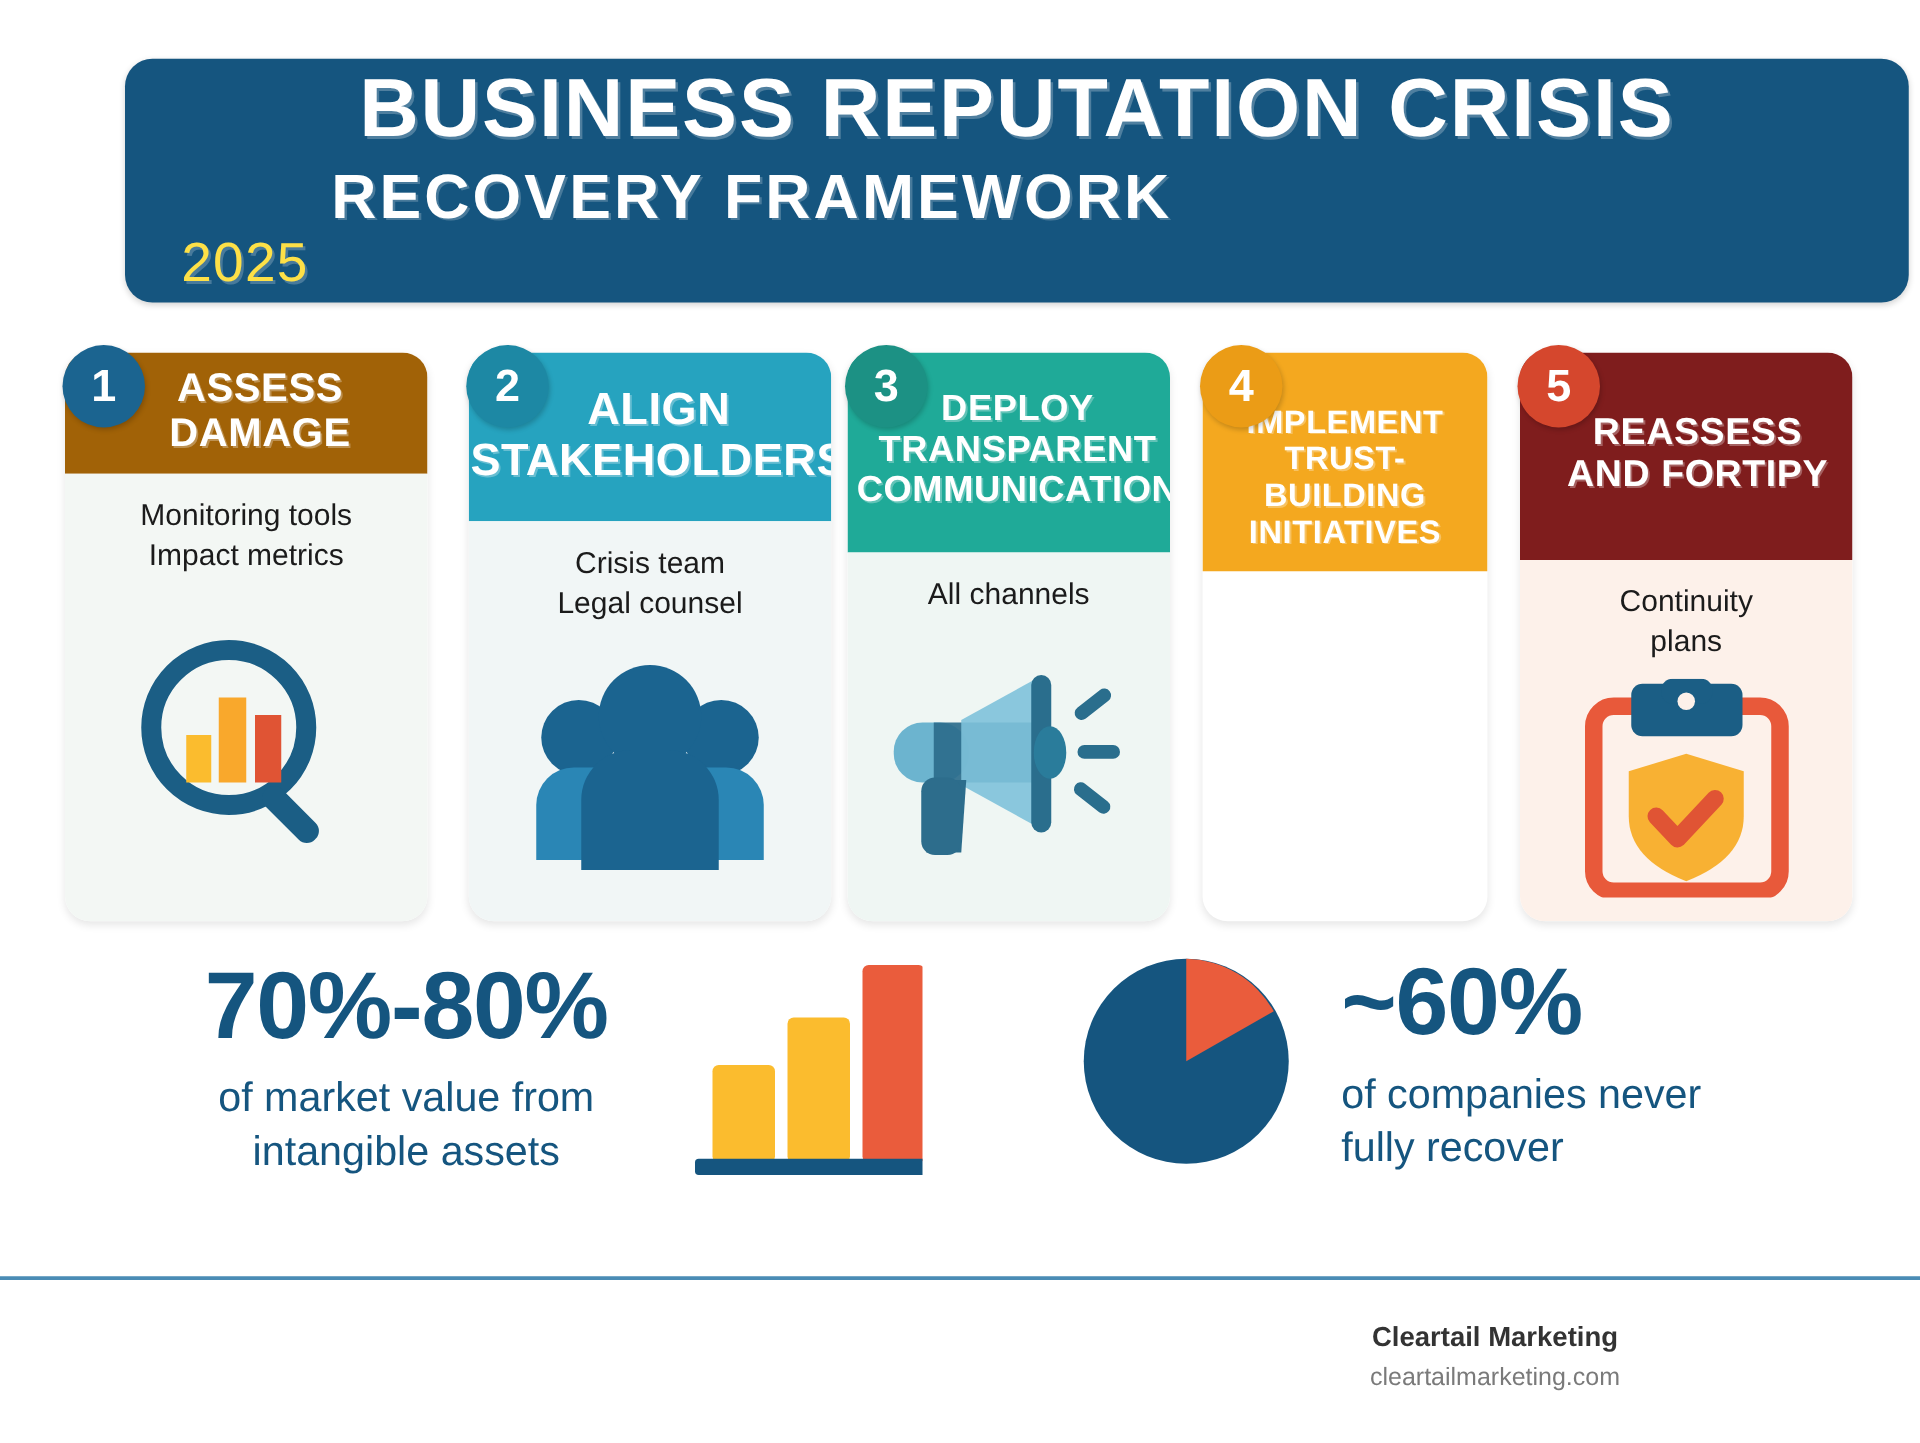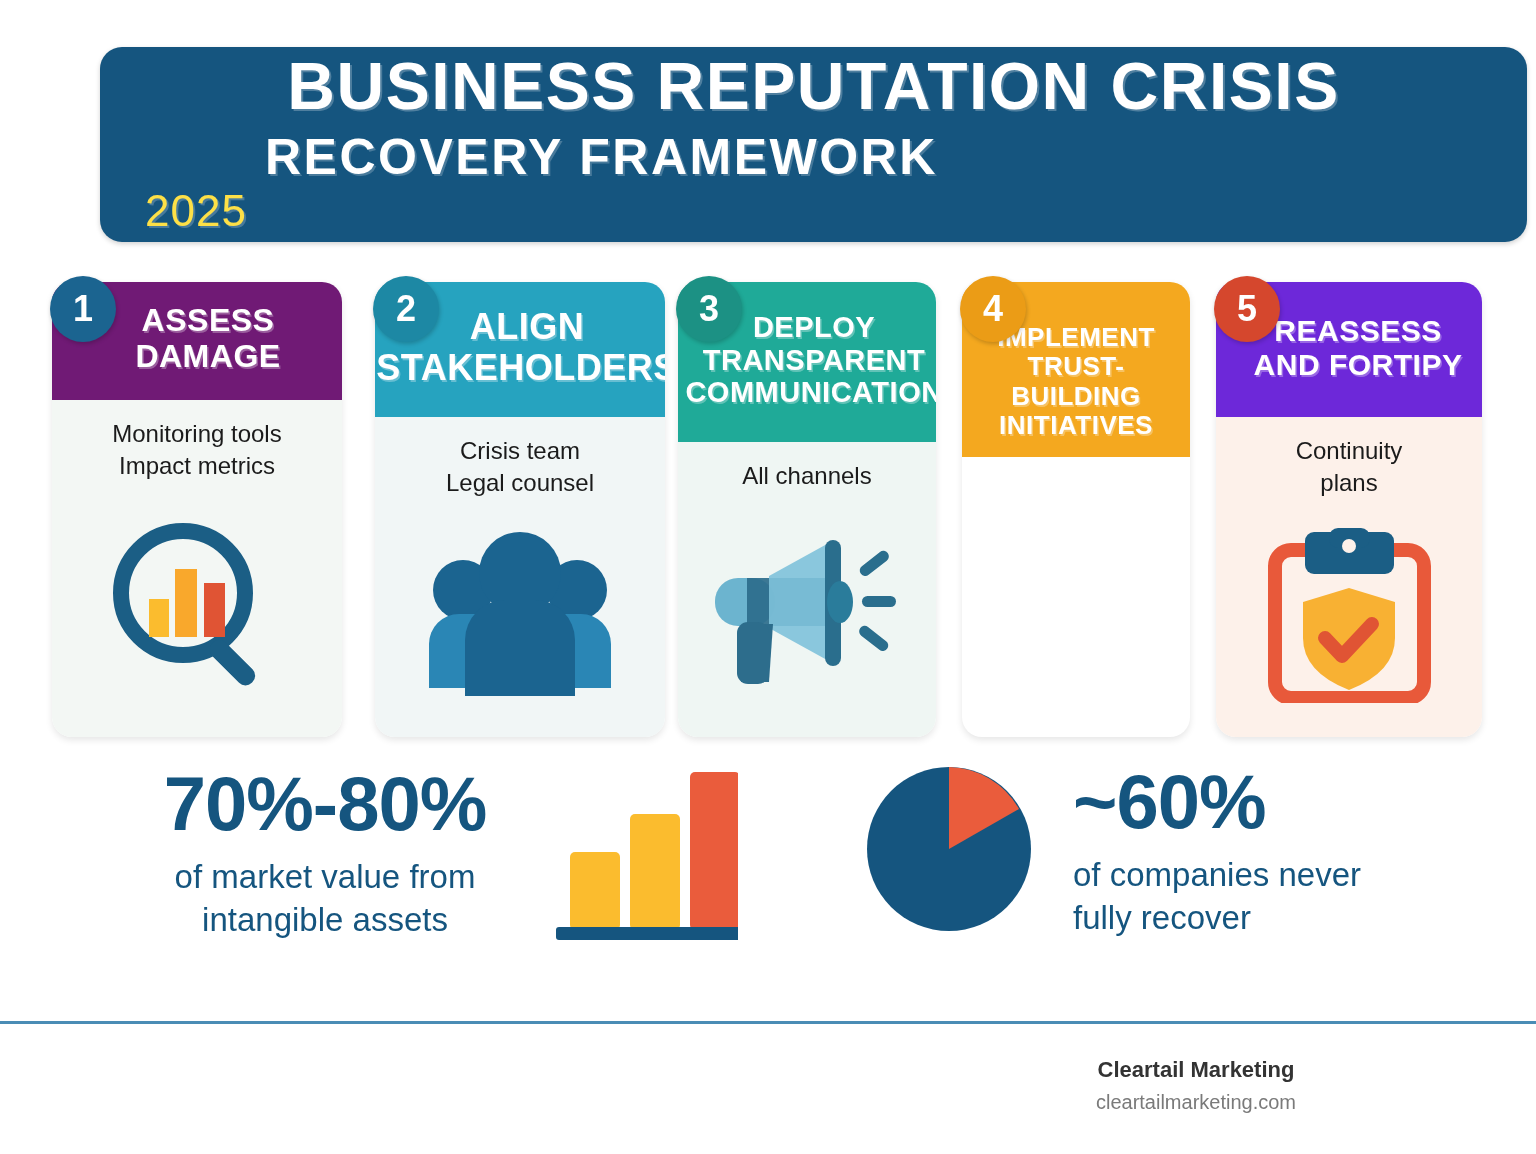--- a/index.html
+++ b/index.html
@@ -230,21 +230,21 @@
   </div>
 </div>
 
 <div class="cards-area">
 
   <div class="card" style="left:52px; width:290px;">
     <div class="badge" style="background:#1b6490;">
       <span>1</span>
     </div>
     <div class="card-inner">
-      <div class="card-head" style="background:#701a75; height:118px;">
+      <div class="card-head" style="background:#a16207; height:97px;">
         <div class="card-title" style="font-size:32px; padding-left:22px;">ASSESS
 DAMAGE</div>
       </div>
       <div class="card-body" style="background:#f3f7f4;">
         <div class="card-sub">Monitoring tools
 Impact metrics</div>
         <div class="card-icon">
           <svg width="185" height="180" viewBox="0 0 185 180">
             <circle cx="78" cy="76" r="62" fill="none" stroke="#1b5e85" stroke-width="16"></circle>
             <rect x="44" y="82" width="20" height="38" fill="#fbbc2e"></rect>
@@ -324,21 +324,21 @@
 INITIATIVES</div>
       </div>
     </div>
   </div>
 
   <div class="card" style="left:1216px; width:266px;">
     <div class="badge" style="background:#d5472d;">
       <span>5</span>
     </div>
     <div class="card-inner">
-      <div class="card-head" style="background:#6d28d9; height:135px;justify-content:center;">
+      <div class="card-head" style="background:#7f1d1d; height:166px;justify-content:center;">
         <div class="card-title" style="font-size:30px; padding-left:18px;">REASSESS
 AND FORTIPY</div>
       </div>
       <div class="card-body" style="background:#fdf1ea;">
         <div class="card-sub">Continuity
 plans</div>
         <div class="card-icon">
           <svg width="165" height="175" viewBox="0 0 165 175">
             <rect x="8" y="22" width="149" height="148" rx="16" fill="none" stroke="#e8593a" stroke-width="14"></rect>
             <rect x="38" y="4" width="89" height="42" rx="9" fill="#1b5e85"></rect>

